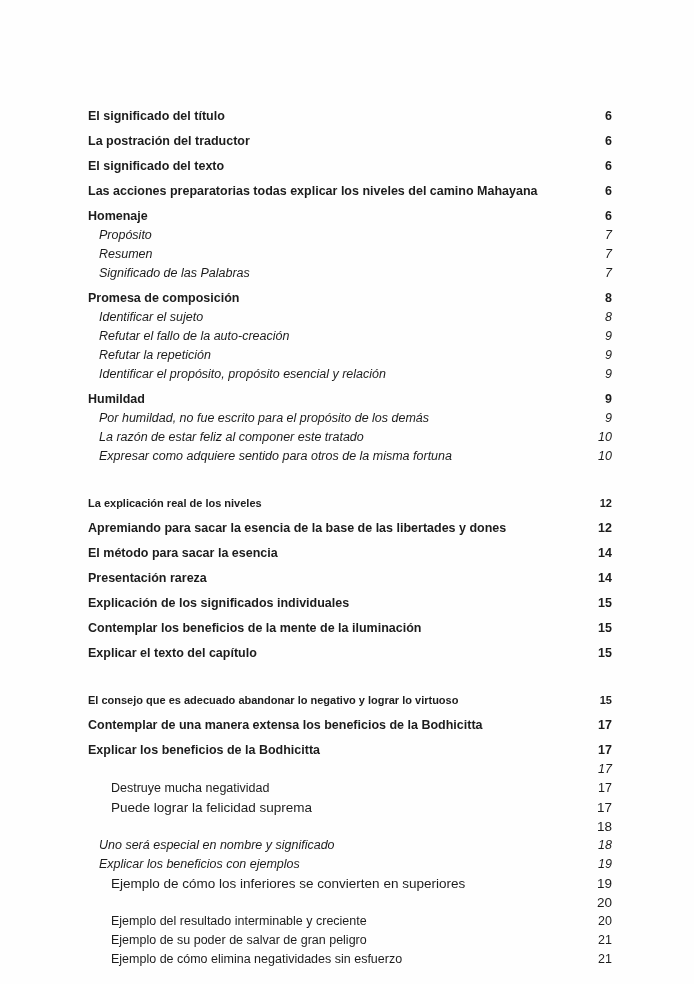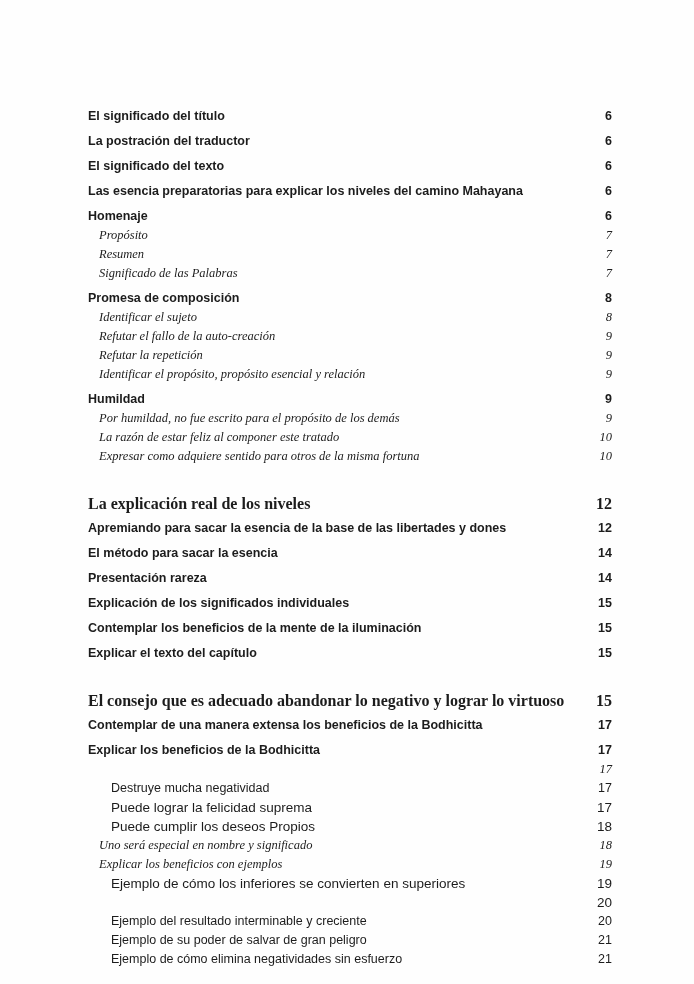--- a/index.html
+++ b/index.html
@@ -35,23 +35,23 @@
   .row .pagenum {
     margin-left: auto;
     padding-left: 12px;
   }
   
   .lvl1 { margin-top: 6px; font-weight: 700; }
   .lvl2 { padding-left: 11px; }
   .lvl3 { padding-left: 23px; }
   
   .bold-sans    { font-family: "Liberation Sans", sans-serif; }
-  .italic-sans  { font-family: Liberation Serif, serif; font-style: italic; }
+  .italic-sans  { font-family: Liberation Sans, sans-serif; font-style: italic; }
   .regular-sans { font-family: Liberation Sans, sans-serif; }
-  .bold-serif   { font-family: Liberation Serif, serif; font-size: 16px; margin-top: 28px; }
+  .bold-serif   { font-family: Liberation Sans, sans-serif; font-size: 11px; margin-top: 28px; }
   .regular-serif{ font-family: Liberation Sans, sans-serif; font-size: 13.5px; }
 </style>
 </head>
 <body>
 
 <div class="page">
   <div class="toc-list">
   <div class="row lvl1 bold-sans">
     <span class="label">El significado del título</span>
     <span class="pagenum">6</span>
@@ -61,21 +61,21 @@
     <span class="label">La postración del traductor</span>
     <span class="pagenum">6</span>
   </div>
 
   <div class="row lvl1 bold-sans">
     <span class="label">El significado del texto</span>
     <span class="pagenum">6</span>
   </div>
 
   <div class="row lvl1 bold-sans">
-    <span class="label">Las esencia preparatorias para explicar los niveles del camino Mahayana</span>
+    <span class="label">Las acciones preparatorias todas explicar los niveles del camino Mahayana</span>
     <span class="pagenum">6</span>
   </div>
 
   <div class="row lvl1 bold-sans">
     <span class="label">Homenaje</span>
     <span class="pagenum">6</span>
   </div>
 
   <div class="row lvl2 italic-sans">
     <span class="label">Propósito</span>
@@ -195,21 +195,20 @@
     <span class="label">Destruye mucha negatividad</span>
     <span class="pagenum">17</span>
   </div>
 
   <div class="row lvl3 regular-serif">
     <span class="label">Puede lograr la felicidad suprema</span>
     <span class="pagenum">17</span>
   </div>
 
   <div class="row lvl3 regular-serif">
-    <span class="label">Puede cumplir los deseos Propios</span>
     <span class="pagenum">18</span>
   </div>
 
   <div class="row lvl2 italic-sans">
     <span class="label">Uno será especial en nombre y significado</span>
     <span class="pagenum">18</span>
   </div>
 
   <div class="row lvl2 italic-sans">
     <span class="label">Explicar los beneficios con ejemplos</span>

